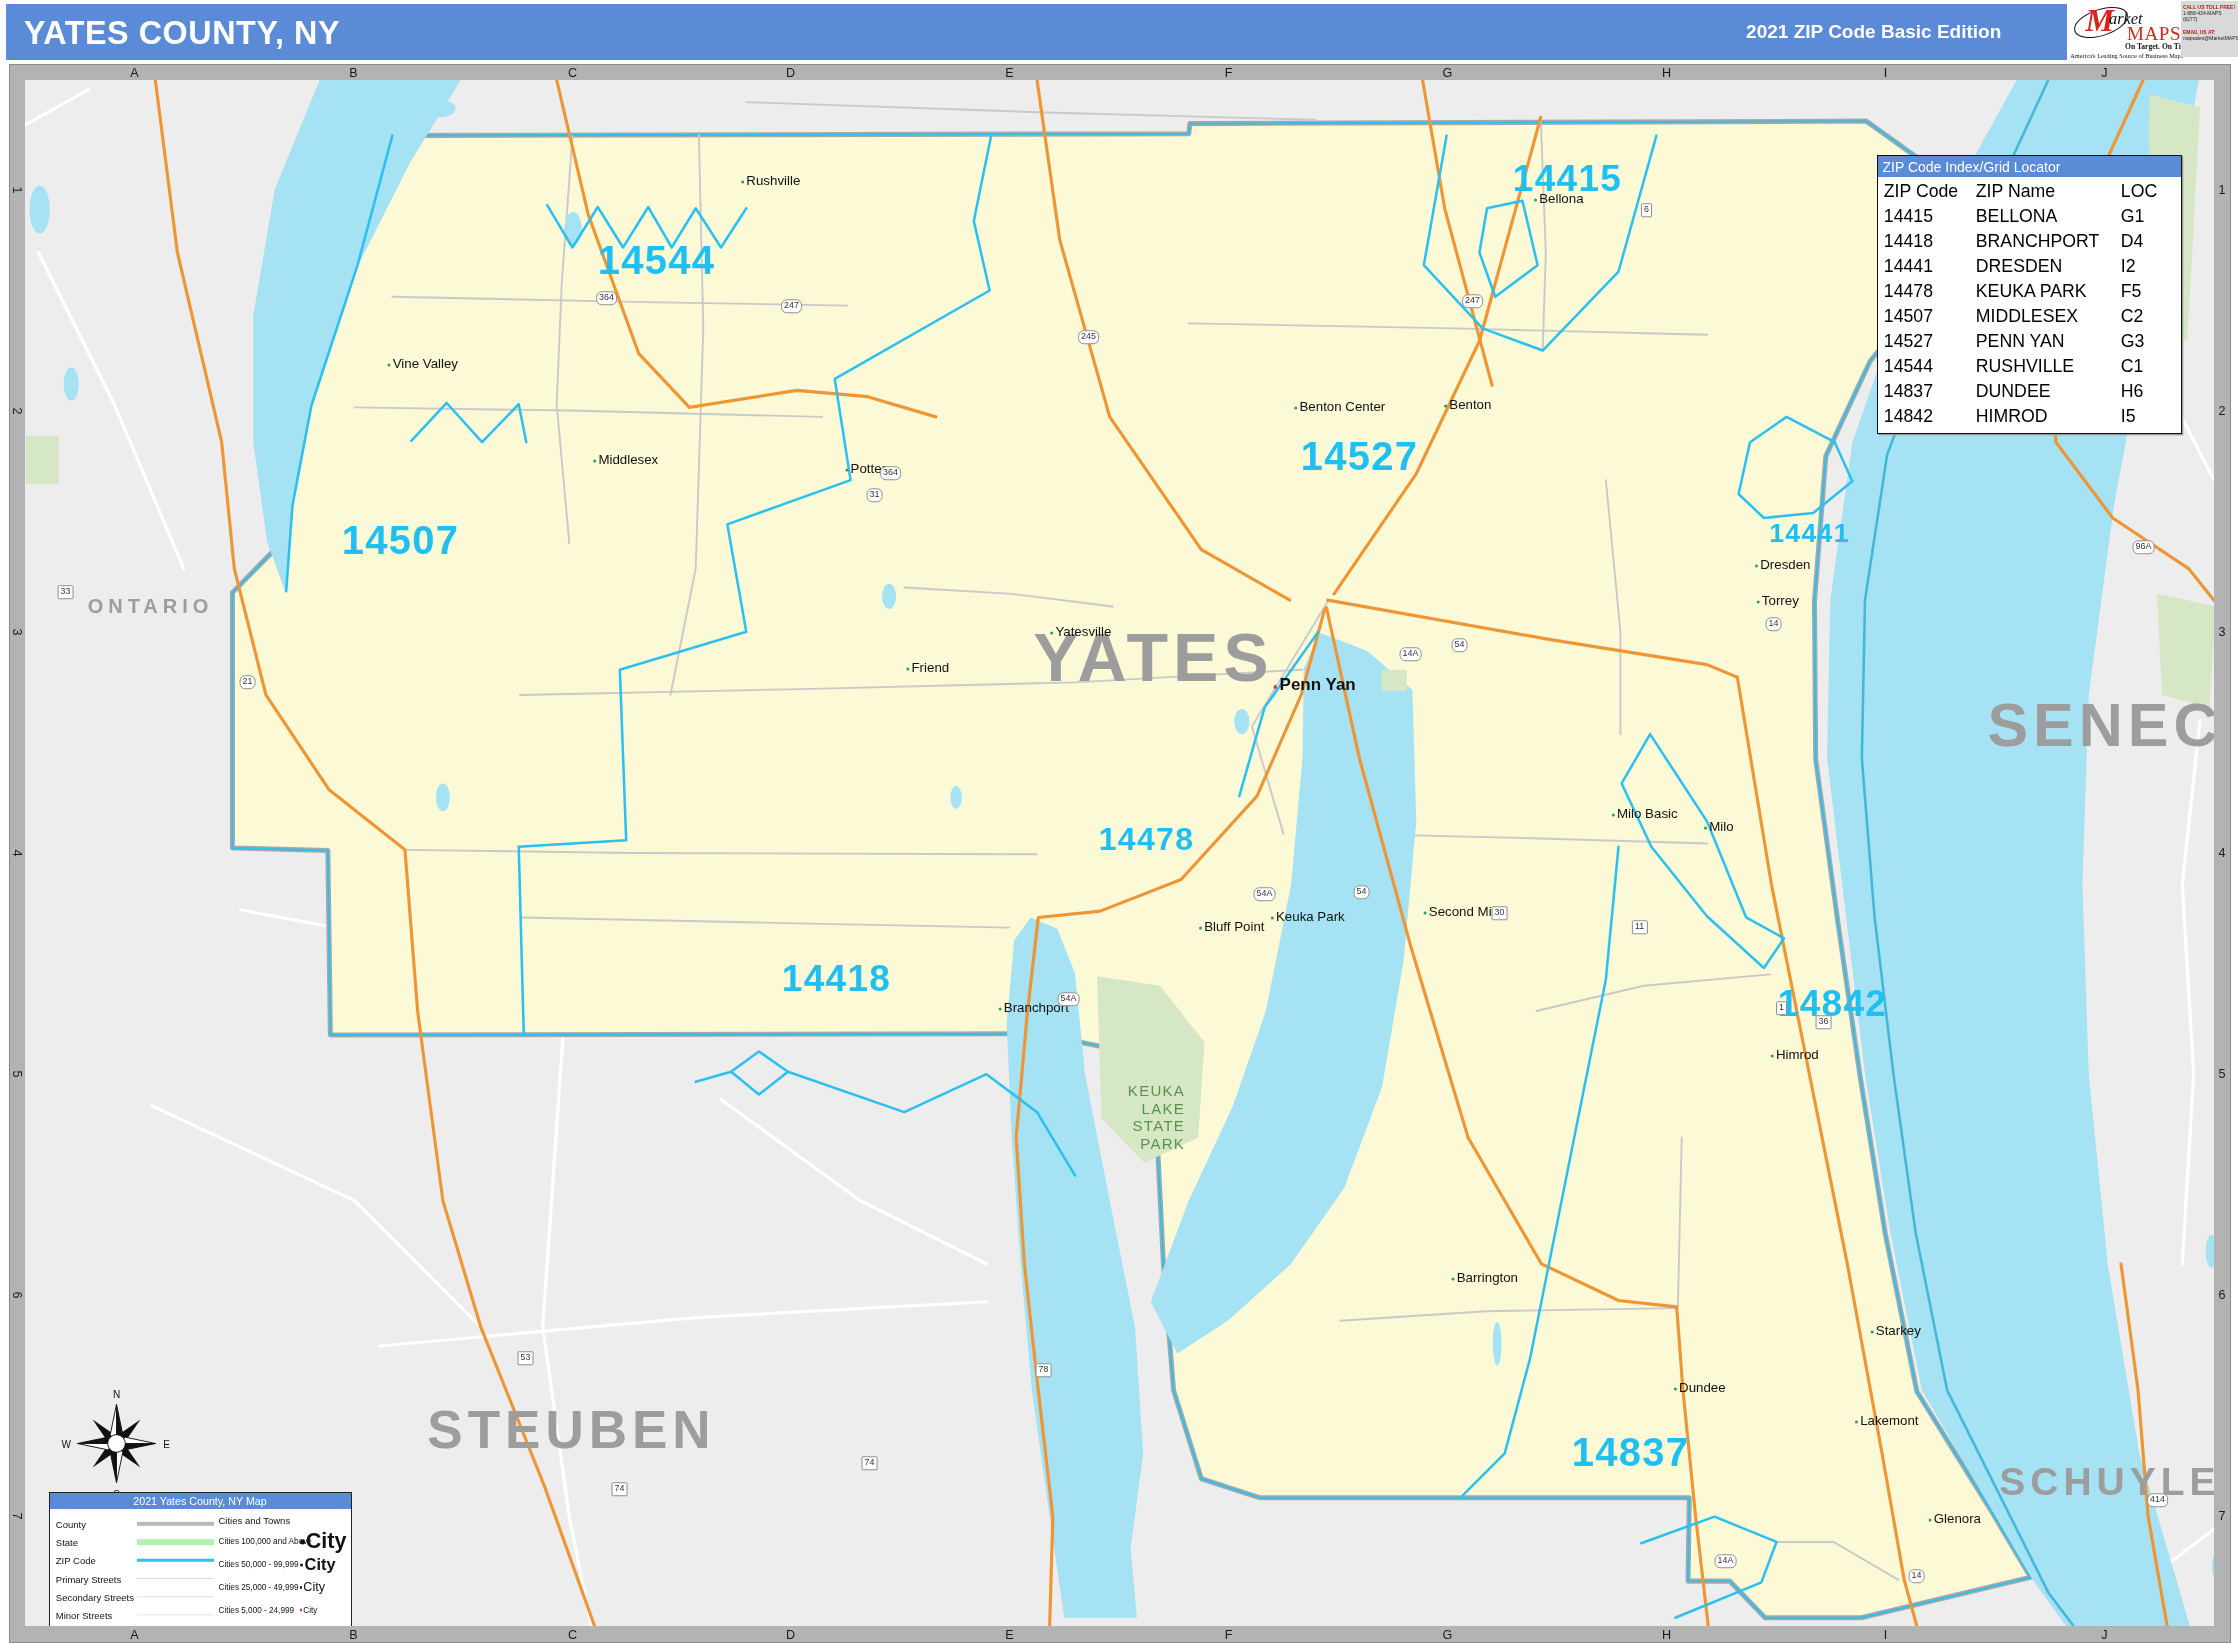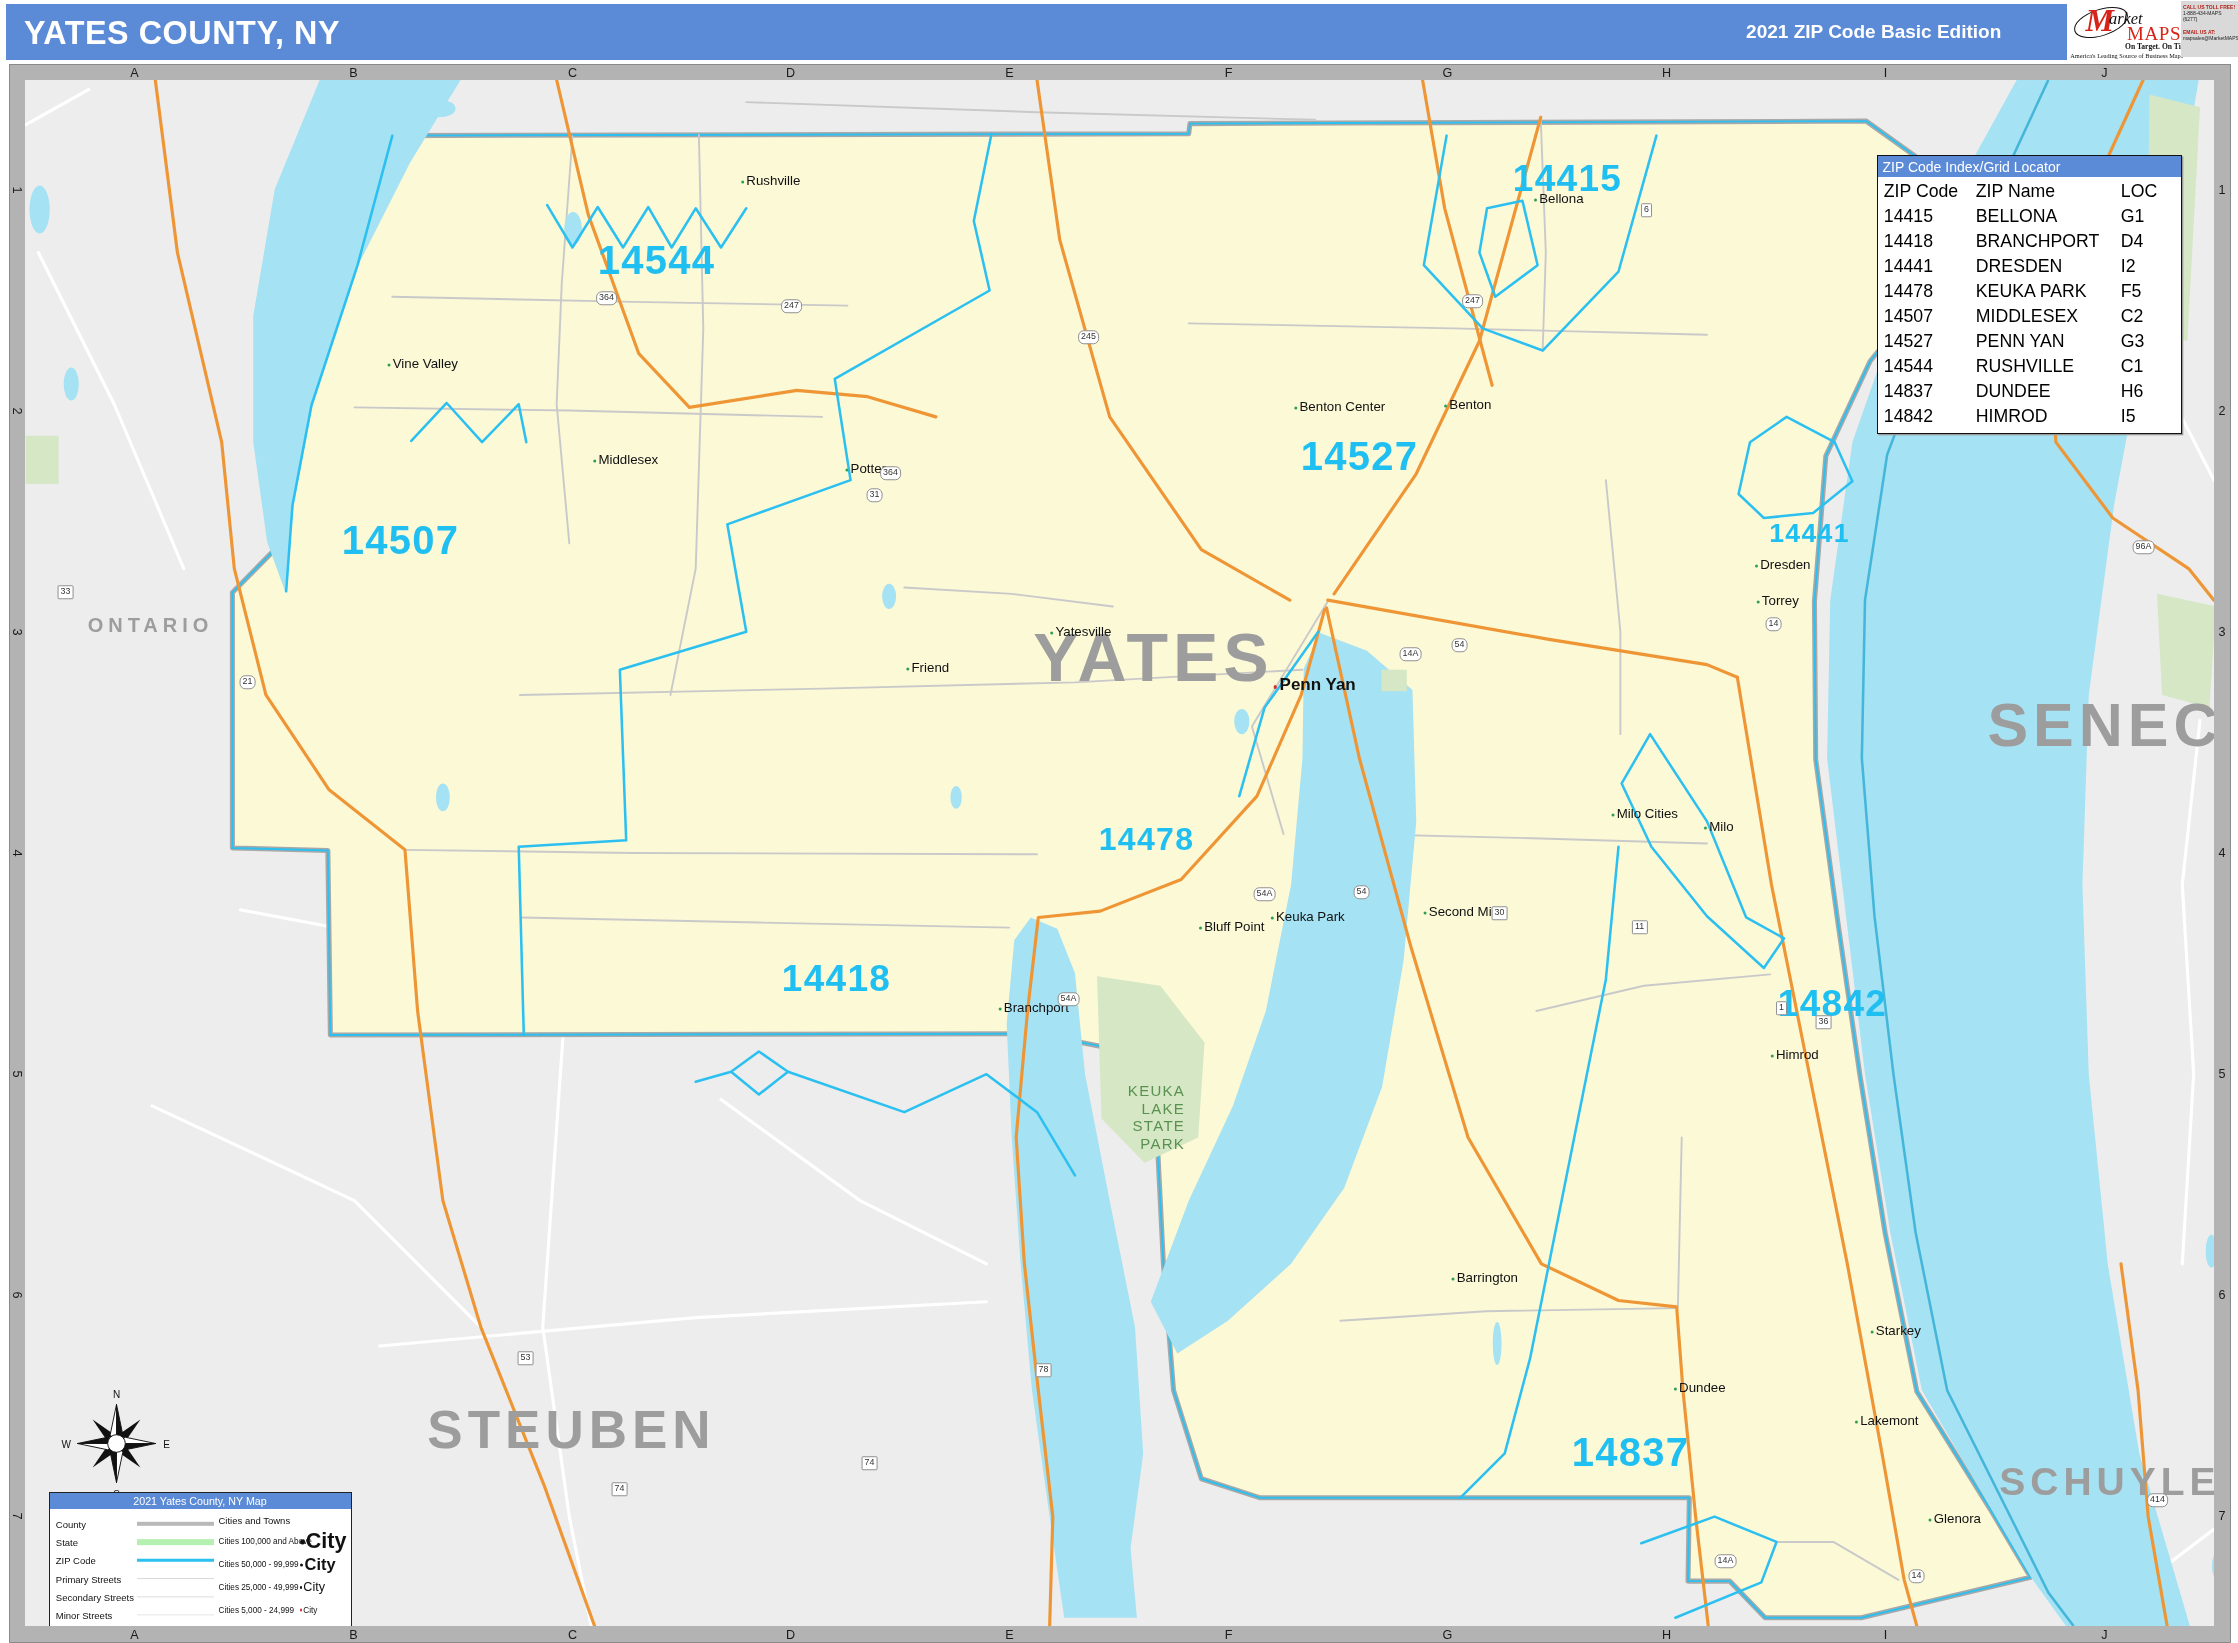--- a/index.html
+++ b/index.html
@@ -248,21 +248,21 @@
         <polyline points="620,215 565,420 492,642 462,800 452,936"></polyline>
       </g>
     </svg>
 
     <div id="county-labels">
 
     <span class="map-label county-name" style="left: 1129px; top: 577px; font-size: 68px;">YATES</span>
         <span class="map-label county-name" style="left: 2105px; top: 645px; font-size: 61px;">SENECA</span>
         <span class="map-label county-name" style="left: 547px; top: 1349px; font-size: 53px;">STEUBEN</span>
         <span class="map-label county-name" style="left: 2102px; top: 1402px; font-size: 39px;">SCHUYLER</span>
-        <span class="map-label county-name" style="left: 126px; top: 545px; font-size: 20px;">ONTARIO</span>
+        <span class="map-label county-name" style="left: 126px; top: 526px; font-size: 20px;">ONTARIO</span>
       </div>
     <div id="zip-labels">
 
     <span class="map-label zip-code" style="left: 632px; top: 180px; font-size: 40px;">14544</span>
         <span class="map-label zip-code" style="left: 1543px; top: 99px; font-size: 37px;">14415</span>
         <span class="map-label zip-code" style="left: 376px; top: 460px; font-size: 40px;">14507</span>
         <span class="map-label zip-code" style="left: 1335px; top: 376px; font-size: 40px;">14527</span>
         <span class="map-label zip-code" style="left: 1785px; top: 453px; font-size: 26.6px;">14441</span>
         <span class="map-label zip-code" style="left: 1122px; top: 759px; font-size: 32px;">14478</span>
         <span class="map-label zip-code" style="left: 812px; top: 899px; font-size: 37px;">14418</span>
@@ -276,21 +276,21 @@
         <span class="map-label town k-dot" style="left: 398px; top: 283px;">Vine Valley</span>
         <span class="map-label town k-dot" style="left: 601px; top: 379px;">Middlesex</span>
         <span class="map-label town k-dot" style="left: 841px; top: 388px;">Potter</span>
         <span class="map-label town k-dot" style="left: 1315px; top: 326px;">Benton Center</span>
         <span class="map-label town k-dot" style="left: 1443px; top: 324px;">Benton</span>
         <span class="map-label town k-dot" style="left: 1056px; top: 551px;">Yatesville</span>
         <span class="map-label town k-dot" style="left: 903px; top: 587px;">Friend</span>
         <span class="map-label town k-city" style="left: 1290px; top: 605px;">Penn Yan</span>
         <span class="map-label town k-dot" style="left: 1758px; top: 484px;">Dresden</span>
         <span class="map-label town k-dot" style="left: 1753px; top: 520px;">Torrey</span>
-        <span class="map-label town k-dot" style="left: 1620px; top: 733px;">Milo Cities</span>
+        <span class="map-label town k-dot" style="left: 1620px; top: 733px;">Milo Basic</span>
         <span class="map-label town k-dot" style="left: 1694px; top: 746px;">Milo</span>
         <span class="map-label town k-dot" style="left: 1438px; top: 831px;">Second Milo</span>
         <span class="map-label town k-dot" style="left: 1283px; top: 836px;">Keuka Park</span>
         <span class="map-label town k-dot" style="left: 1207px; top: 846px;">Bluff Point</span>
         <span class="map-label town k-dot" style="left: 1009px; top: 927px;">Branchport</span>
         <span class="map-label town k-dot" style="left: 1770px; top: 974px;">Himrod</span>
         <span class="map-label town k-dot" style="left: 1460px; top: 1197px;">Barrington</span>
         <span class="map-label town k-dot" style="left: 1871px; top: 1250px;">Starkey</span>
         <span class="map-label town k-dot" style="left: 1675px; top: 1307px;">Dundee</span>
         <span class="map-label town k-dot" style="left: 1862px; top: 1340px;">Lakemont</span>

